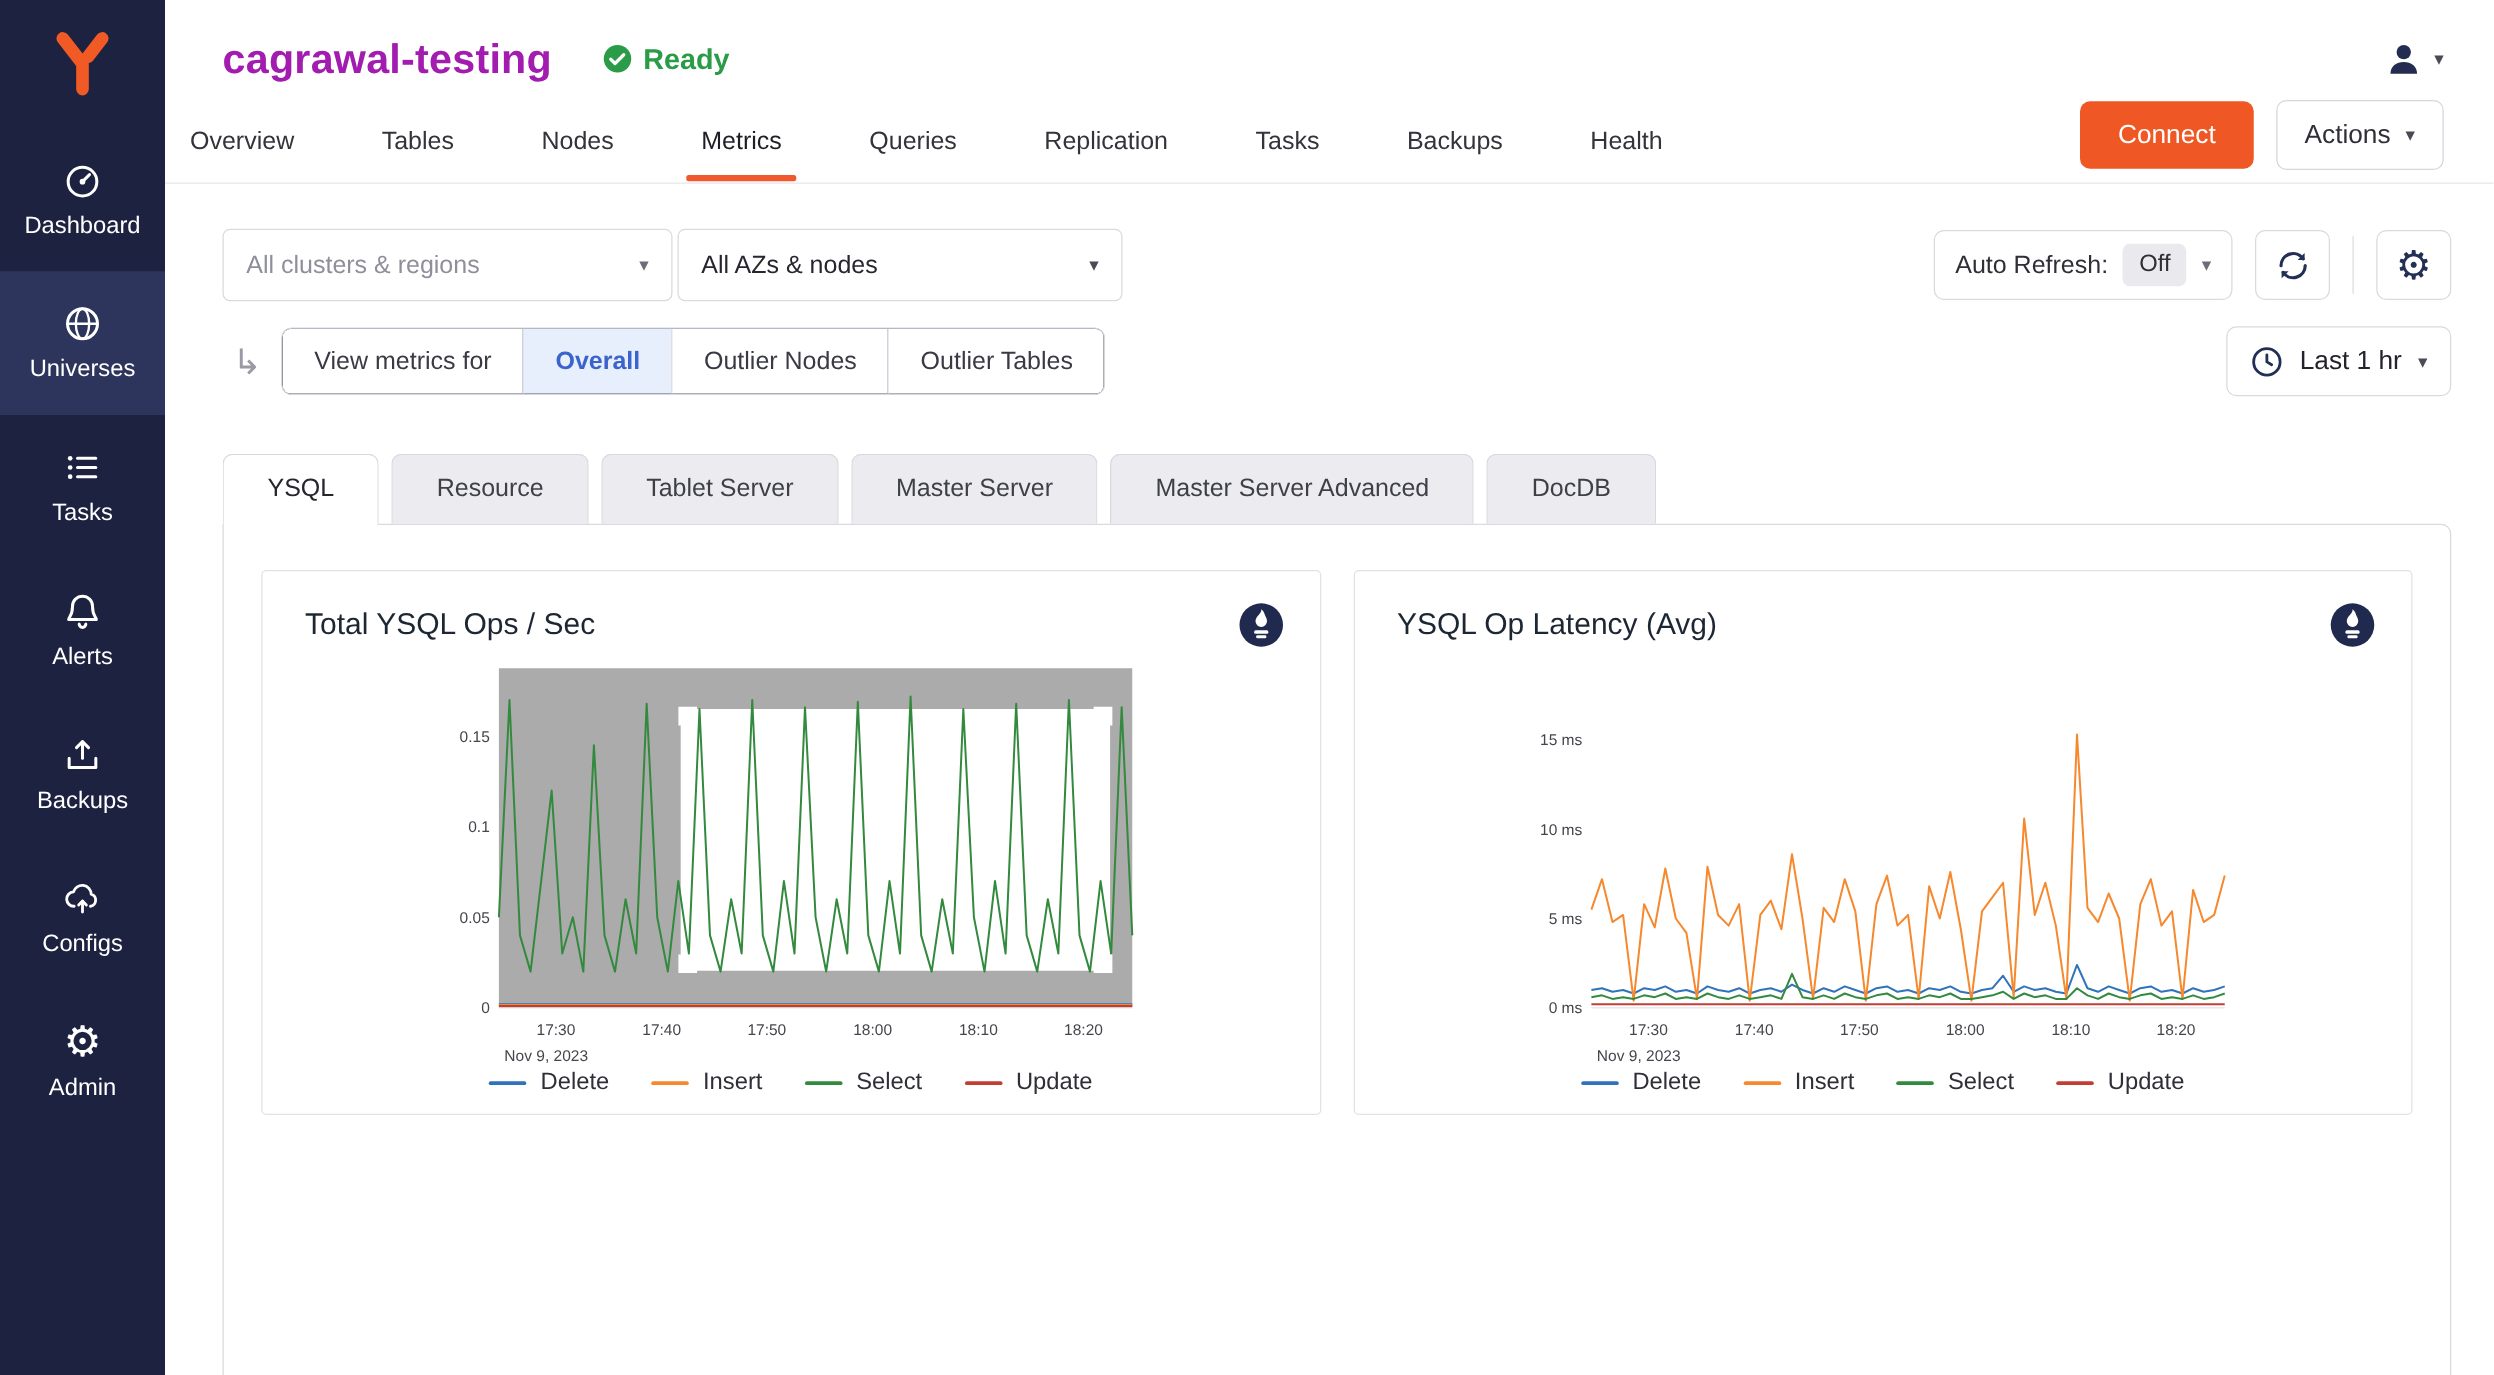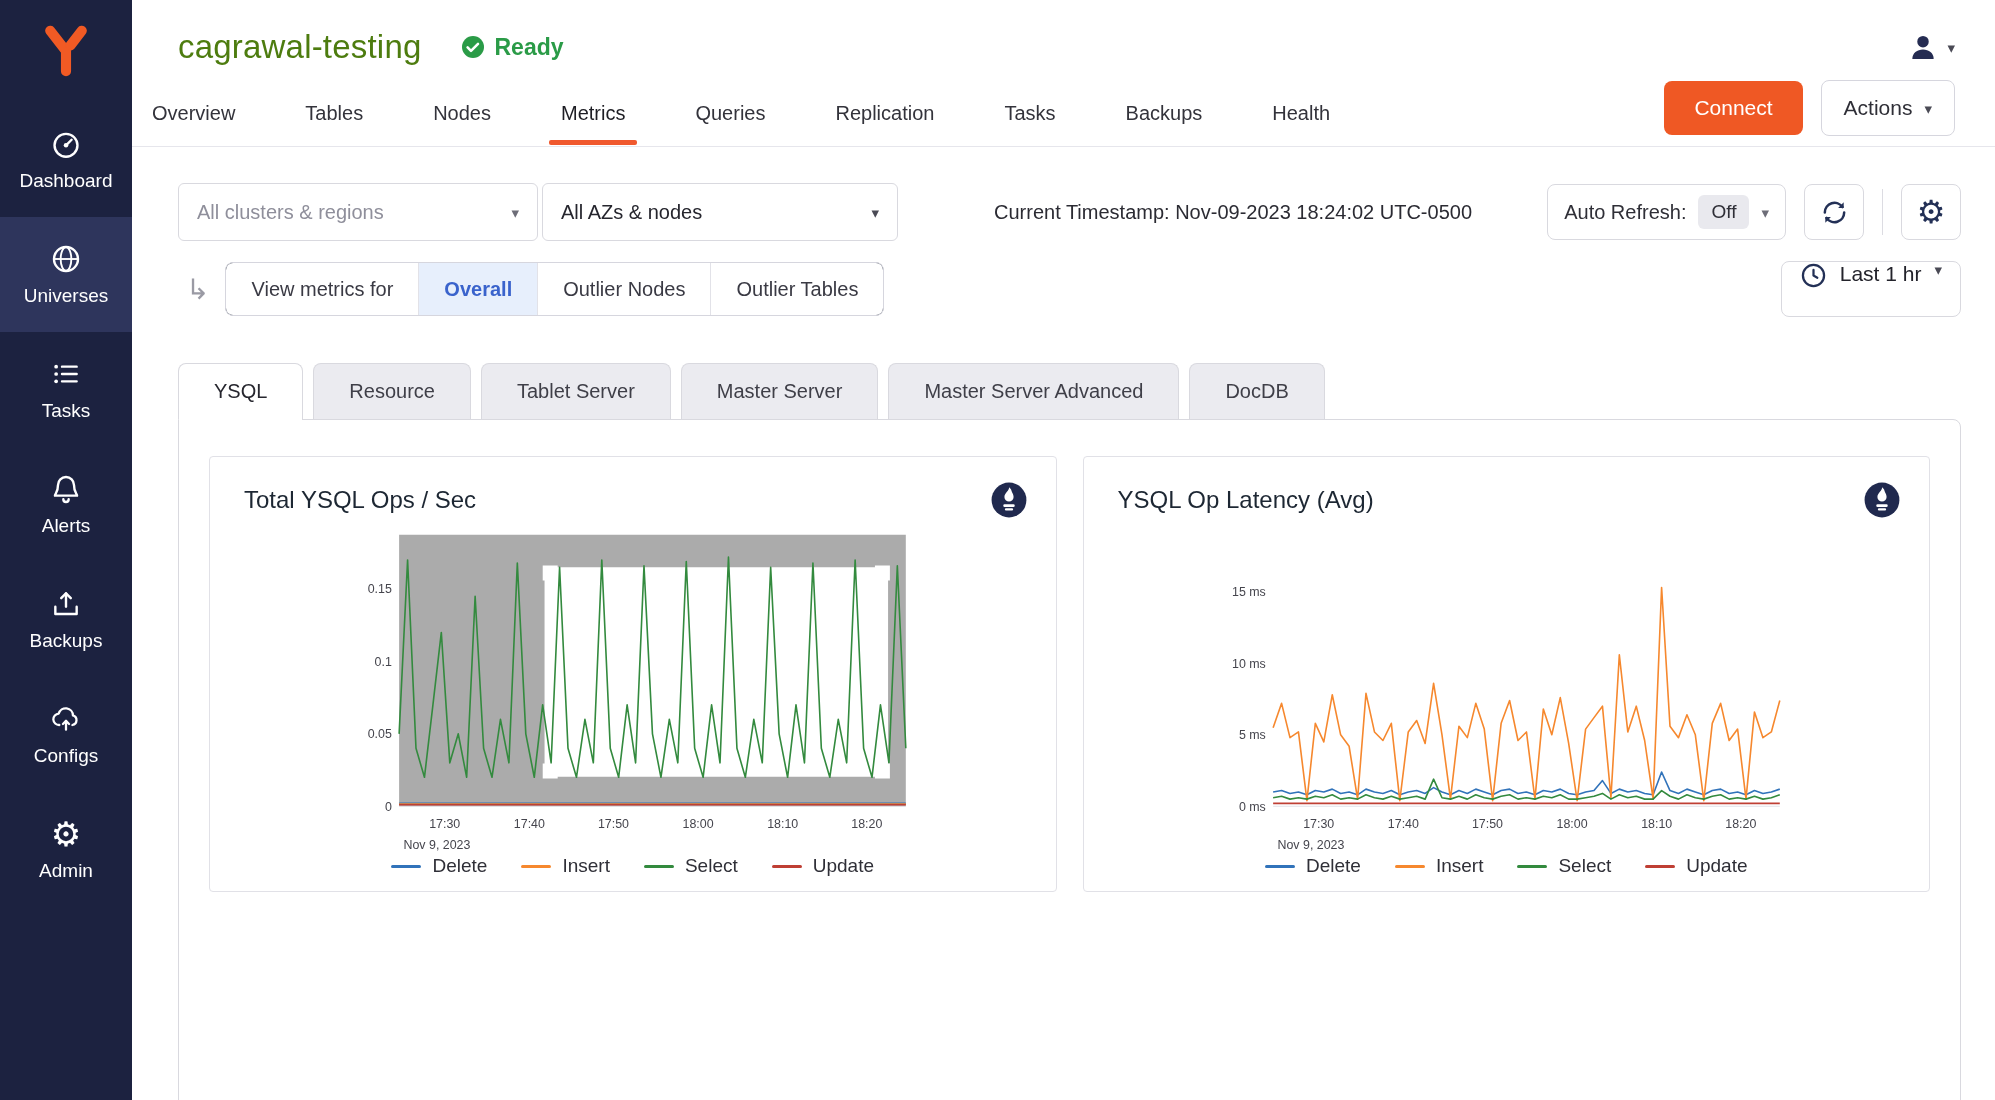--- a/index.html
+++ b/index.html
@@ -14,21 +14,21 @@
   .side-item.active{background:#2e355c}
   .side-icon{height:34px;display:flex;align-items:center;justify-content:center}
   .side-icon svg{width:32px;height:32px}
   .side-label{font-size:19px;color:#ffffff}
   .glyph-white{font-size:34px;color:#fff;line-height:34px}
 
   
   .main{flex:1;display:flex;flex-direction:column;overflow:hidden}
 
   .header{display:flex;align-items:center;padding:28px 40px 0 46px}
-  .page-title{font-size:33px;font-weight:400;color:#4d7c0f;letter-spacing:.2px}
+  .page-title{font-size:33px;font-weight:700;color:#a21caf;letter-spacing:.2px}
   .ready-badge{display:flex;align-items:center;gap:9px;margin-left:40px;color:#2a9b47;font-size:23px;font-weight:700}
   .user-area{margin-left:auto;display:flex;align-items:center;gap:8px;cursor:pointer}
   .caret{font-size:15px;color:#4a4a55;line-height:1}
   .caret.light{color:#6d6d78}
 
   .tabbar{display:flex;align-items:center;margin-top:14px;padding:0 40px 0 18px;border-bottom:1px solid #e6e6ec}
   .tab{font-size:20px;color:#33333b;padding:20px 2px;margin-right:66px;cursor:pointer;position:relative;white-space:nowrap}
   .tab.active{color:#1e1e24}
   .tab.active::after{content:"";position:absolute;left:-10px;right:-10px;bottom:0;height:5px;background:#f0592e;border-radius:2px}
   .tab-actions{margin-left:auto;display:flex;align-items:center;gap:18px;padding-bottom:10px}
@@ -47,21 +47,21 @@
   .icon-btn{width:60px;height:56px;border:1px solid #d9d9df;border-radius:8px;background:#fff;display:flex;align-items:center;justify-content:center;cursor:pointer;margin-left:18px}
   .vdivider{width:1px;height:46px;background:#dcdce2;margin-left:18px}
   .glyph-navy{font-size:32px;color:#233056;line-height:32px}
 
   .frow2{margin-top:20px}
   .subdir{font-size:28px;color:#9a9aa4;margin:0 16px 0 8px}
   .btn-group{display:flex;border:1px solid #d6d6de;border-radius:8px;overflow:hidden;height:54px;background:#0f172a}
   .seg{display:flex;align-items:center;padding:0 25px;font-size:20px;color:#3a3a44;border-left:1px solid #e2e2e8;cursor:pointer;background:#fff}
   .seg:first-child{border-left:none;cursor:default}
   .seg.active{background:#e7effc;color:#3a63cc;font-weight:700}
-  .time-range{margin-left:auto;height:56px;border:1px solid #d9d9df;border-radius:8px;display:flex;align-items:flex-start;gap:13px;padding:0 18px;font-size:21px;color:#23232b;cursor:pointer}
+  .time-range{margin-left:auto;height:56px;border:1px solid #d9d9df;border-radius:8px;display:flex;align-items:center;gap:13px;padding:0 18px;font-size:21px;color:#23232b;cursor:pointer}
 
   
   .mtabs{display:flex;gap:10px;margin:46px 34px 0 46px;position:relative;z-index:2}
   .mtab{padding:16px 35px;font-size:20px;color:#3f3f48;background:#ebebf0;border:1px solid #d9d9df;border-bottom:none;border-radius:8px 8px 0 0;cursor:pointer;position:relative;white-space:nowrap}
   .mtab.active{background:#fff;color:#26262e}
   .mtab.active::after{content:"";position:absolute;left:0;right:0;bottom:-1px;height:2px;background:#fff}
 
   .panel{margin:0 34px 0 46px;border:1px solid #d9d9df;border-radius:0 8px 8px 8px;background:#fff;padding:36px 30px;min-height:700px}
   .charts-row{display:flex;gap:26px}
   .chart-card{flex:1;border:1px solid #e1e1e7;border-radius:4px;background:#fff;padding:22px 22px 14px;height:436px;display:flex;flex-direction:column}
@@ -210,21 +210,20 @@
     <div class="filters">
       <div class="frow">
         <div class="select sel-clusters">
           <span>All clusters &amp; regions</span>
           <span class="caret light">▾</span>
         </div>
         <div class="select sel-azs">
           <span>All AZs &amp; nodes</span>
           <span class="caret">▾</span>
         </div>
-        <div class="timestamp">Current Timestamp: Nov-09-2023 18:24:02 UTC-0500</div>
         <div class="auto-refresh">
           <span>Auto Refresh:</span>
           <span class="chip">Off</span>
           <span class="caret light">▾</span>
         </div>
         <button class="icon-btn">
           <svg viewBox="0 0 24 24" width="29" height="29">
             <g fill="none" stroke="#233056" stroke-width="2.1" stroke-linecap="round">
               <path d="M20 12a8 8 0 0 1-14.6 4.5"></path>
               <path d="M4 12A8 8 0 0 1 18.6 7.5"></path>

